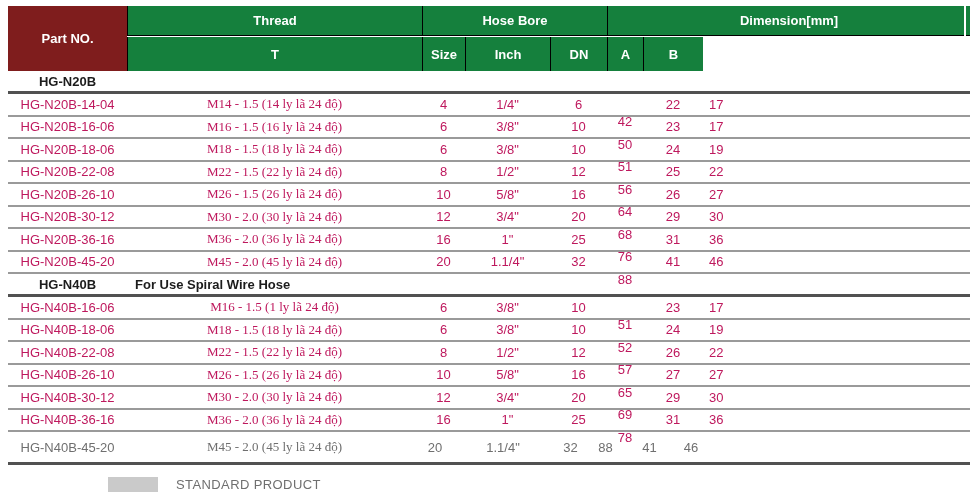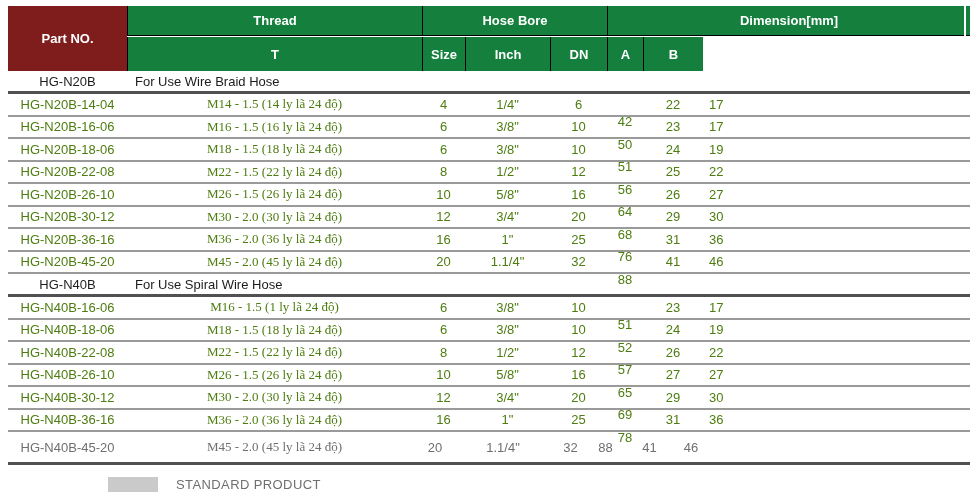--- a/index.html
+++ b/index.html
@@ -34,30 +34,30 @@
   .h-dn     { width:57px; }
   .h-a      { width:36px; }
   .h-b      { width:60px; }
   .h-h1     { width:267px; justify-content:flex-start; padding-left:5px;margin-top:35px; }
   .h-white-line { position:absolute; right:4px; top:0; height:65px; width:2px; background:#fff; }
 
   
   .section {
     display:flex; align-items:center; height:23px;
     border-bottom:3px solid #515151;
-    font-weight:normal; font-size:13px; color:#1c1c1c;
+    font-weight:bold; font-size:13px; color:#1c1c1c;
   }
   .sec-code { width:119px; text-align:center; }
   .sec-title { margin-left:8px; }
 
   
   .trow {
     display:flex; align-items:center; height:22.5px;
     border-bottom:2px solid #9a9a9a;
-    color:#4d7c0f; font-size:13px;
+    color:#be185d; font-size:13px;
   }
   .cell { text-align:center; white-space:nowrap; overflow:hidden; }
   .col-part   { width:119px; }
   .col-thread { width:295px;font-family:Liberation Serif, serif; }
   .col-size   { width:43px; }
   .col-inch   { width:85px; }
   .col-dn     { width:57px; }
   .col-a      { width:36px;margin-top:35px; }
   .col-b      { width:60px; }
   .col-h1     { flex:1; text-align:left; padding-left:6px; }
@@ -102,21 +102,20 @@
           <div class="h-cell h-a">A</div>
           <div class="h-cell h-b">B</div>
           <div class="h-cell h-h1">H1</div>
         </div>
       </div>
       <div class="h-white-line"></div>
     </div>
 
     <div class="section">
       <div class="sec-code">HG-N20B</div>
-      <div class="sec-title">For Use Wire Braid Hose</div>
     </div>
     <div>
         <div class="trow">
           <div class="cell col-part">HG-N20B-14-04</div>
           <div class="cell col-thread">M14 - 1.5 (14 ly lã 24 độ)</div>
           <div class="cell col-size">4</div>
           <div class="cell col-inch">1/4"</div>
           <div class="cell col-dn">6</div>
           <div class="cell col-a">42</div>
           <div class="cell col-b">22</div>

